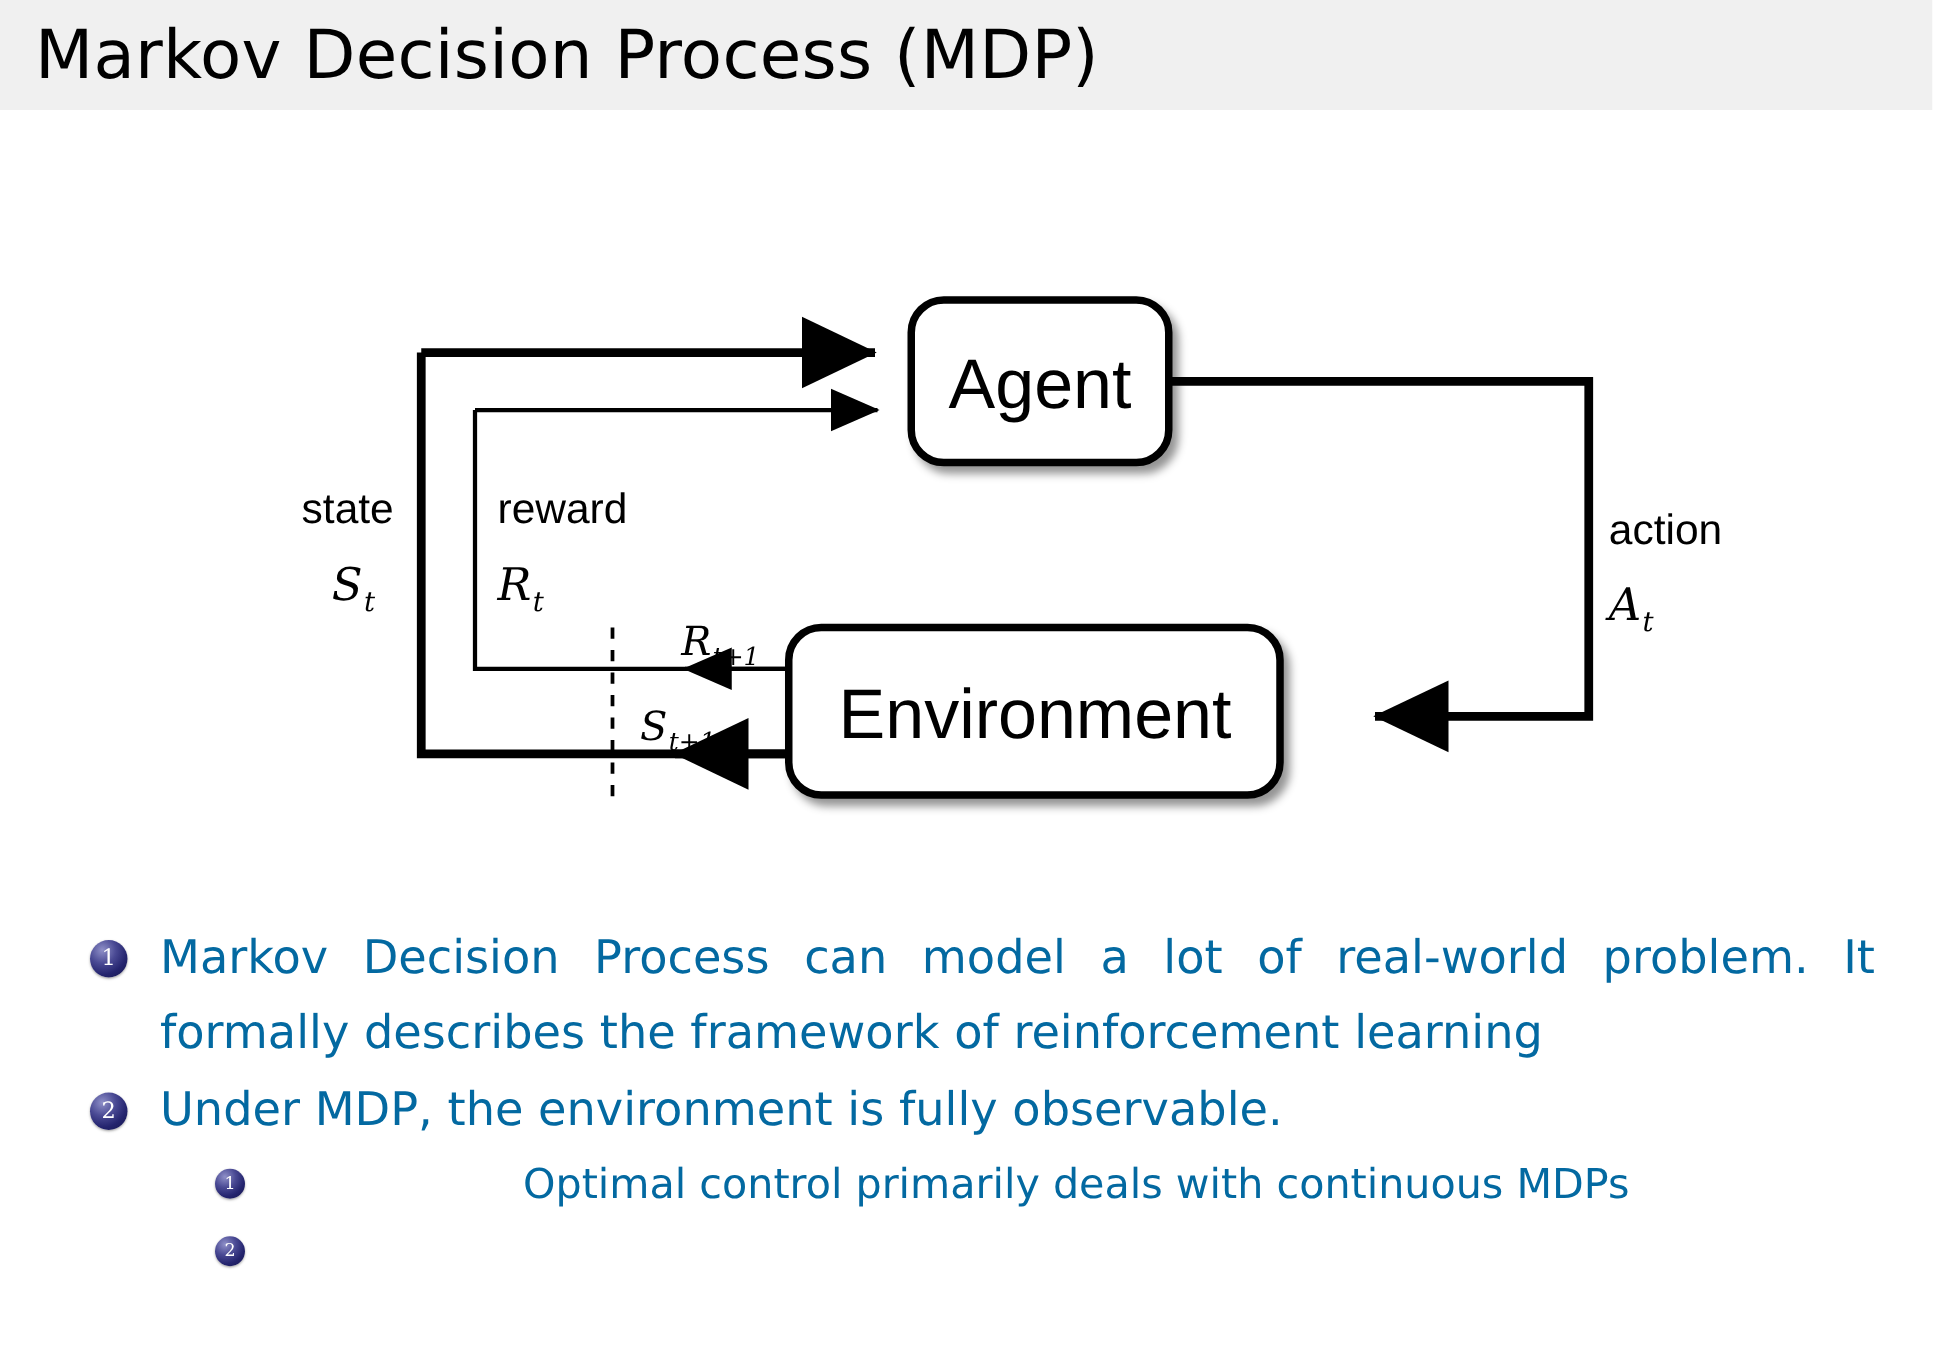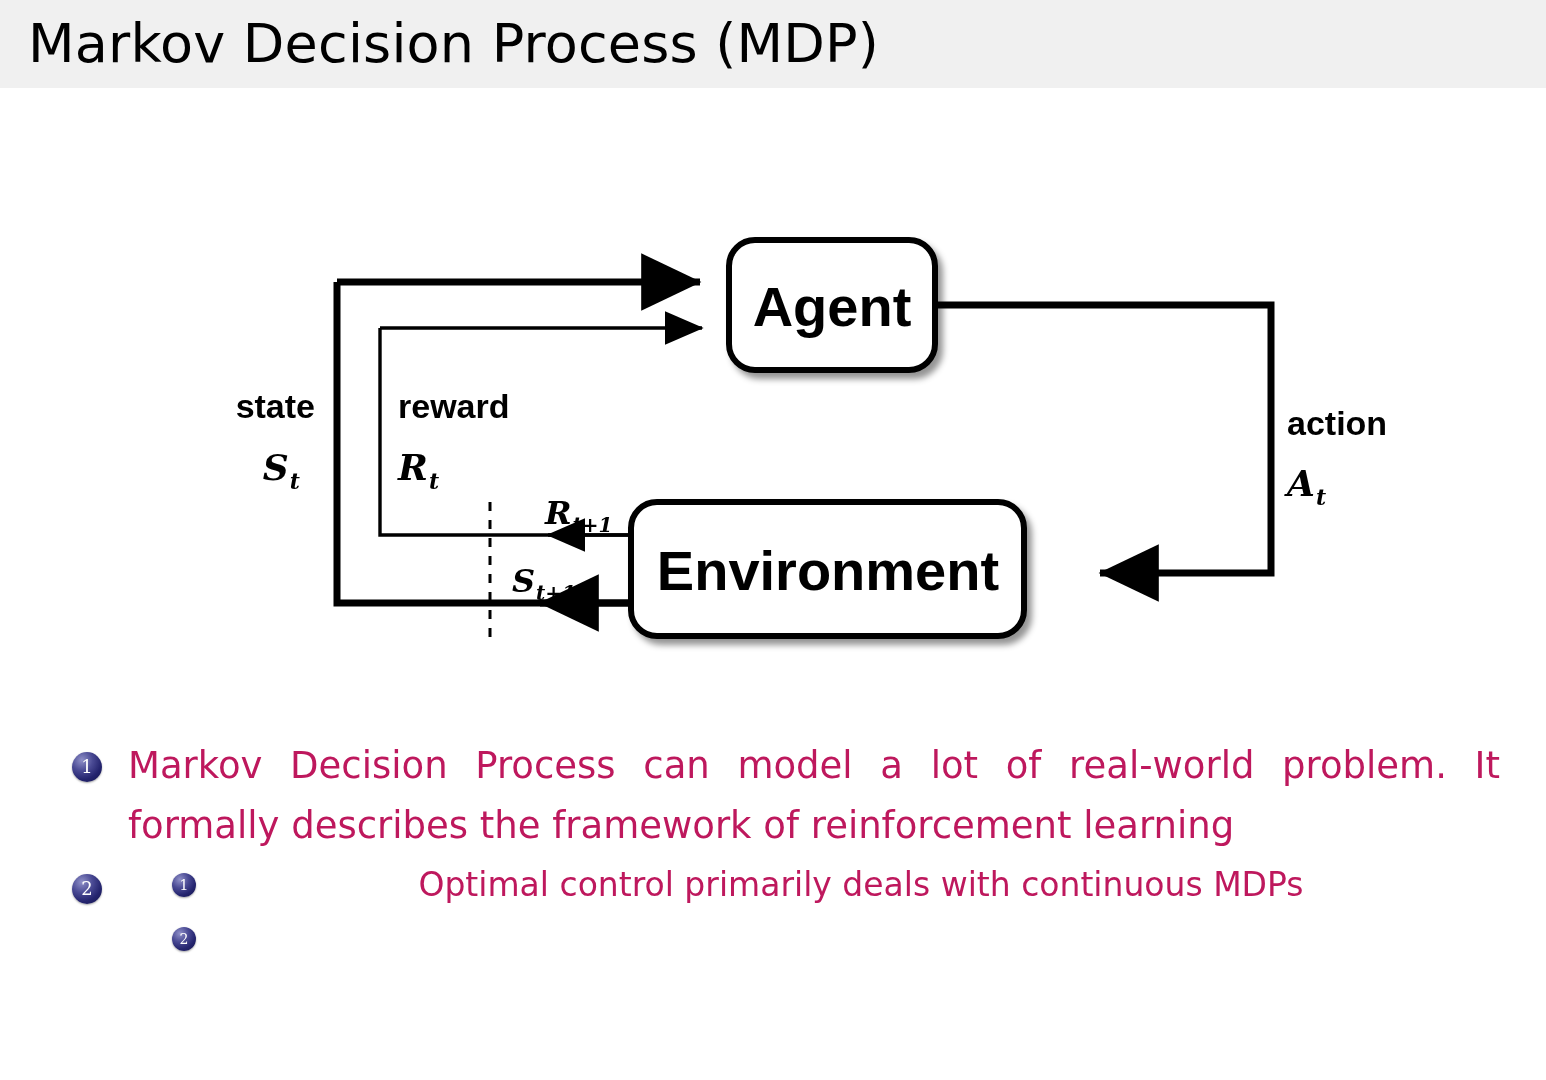--- a/index.html
+++ b/index.html
@@ -37,21 +37,20 @@
     line-height: 1.05;
   }
 
   
   #mdp-diagram {
     position: absolute;
     left: 0;
     top: 130px;
     width: 1546px;
     height: 560px;
-    font-weight: bold;
   }
   #mdp-diagram svg { display: block; }
 
   .node-label {
     font-family: "Liberation Sans", sans-serif;
     font-size: 56px;
     fill: #000;
   }
   .edge-label {
     font-family: "Liberation Sans", sans-serif;
@@ -115,21 +114,21 @@
   .lvl2 .bullet-badge {
     left: 172px;
     width: 24px;
     height: 24px;
     line-height: 24px;
     font-size: 14px;
   }
   .bullet-text {
     display: block;
     font-family: "DejaVu Sans", sans-serif;
-    color: #be185d;
+    color: #0369a1;
   }
   .lvl1 .bullet-text {
     margin-left: 128px;
     margin-right: 46px;
     font-size: 37px;
     line-height: 60px;
     text-align: justify;
     text-justify: inter-word;
   }
   .lvl1.no-justify .bullet-text {
@@ -229,20 +228,21 @@
 
 <div id="bullet-list">
 
   <div class="bullet-row lvl1">
     <span class="bullet-badge">1</span>
     <span class="bullet-text">Markov Decision Process can model a lot of real-world problem. It formally describes the framework of reinforcement learning</span>
   </div>
 
   <div class="bullet-row lvl1 no-justify">
     <span class="bullet-badge">2</span>
+    <span class="bullet-text">Under MDP, the environment is fully observable.</span>
   </div>
 
   <div class="bullet-row lvl2">
     <span class="bullet-badge">1</span>
     <span class="bullet-text">Optimal control primarily deals with continuous MDPs</span>
   </div>
 
   <div class="bullet-row lvl2">
     <span class="bullet-badge">2</span>
   </div>

